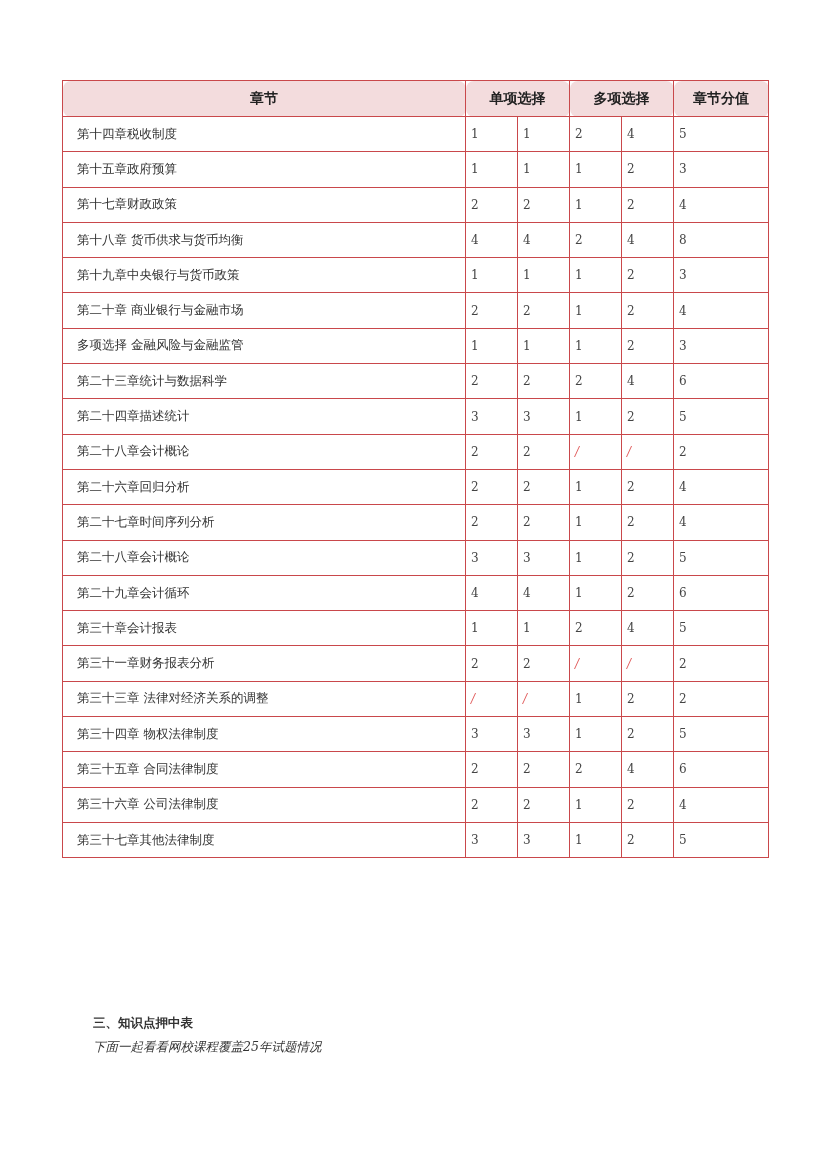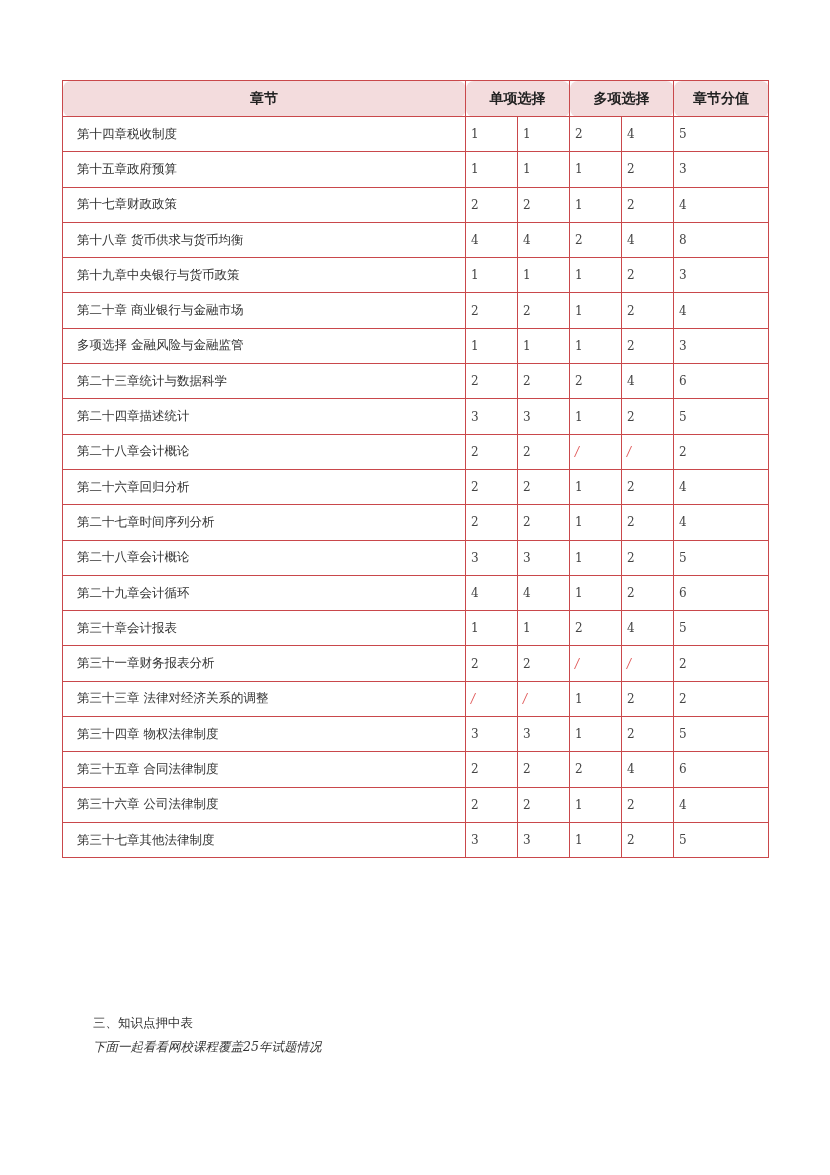--- a/index.html
+++ b/index.html
@@ -197,14 +197,14 @@
         <td class="name">第三十七章其他法律制度</td>
         <td class="num">3</td>
         <td class="num">3</td>
         <td class="num">1</td>
         <td class="num">2</td>
         <td class="num">5</td>
       </tr>
     </tbody>
 </table>
 
-<div class="below" style="top:1015px;">三、知识点押中表</div>
+<div class="below" style="top:1015px;font-weight:bold;">三、知识点押中表</div>
 <div class="below" style="top:1039px;font-style:italic;">下面一起看看网校课程覆盖25年试题情况</div>
 
 </body></html>

